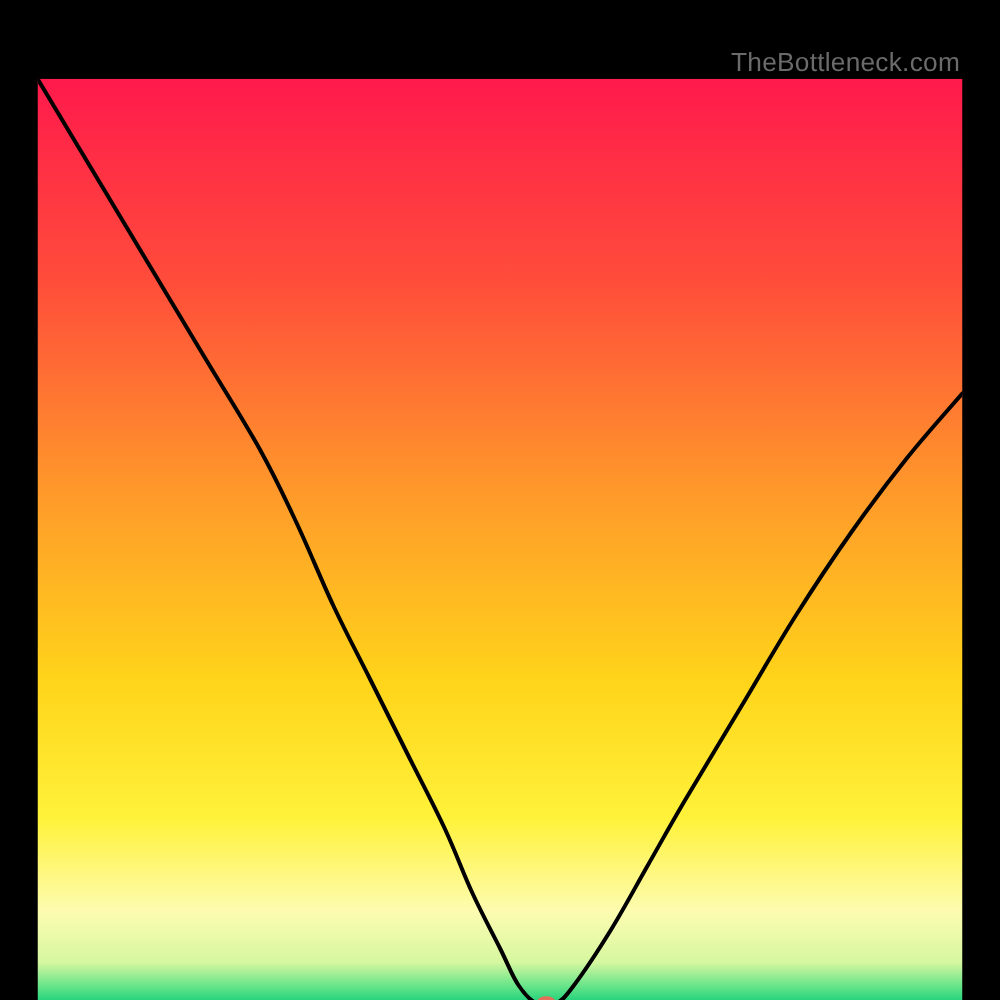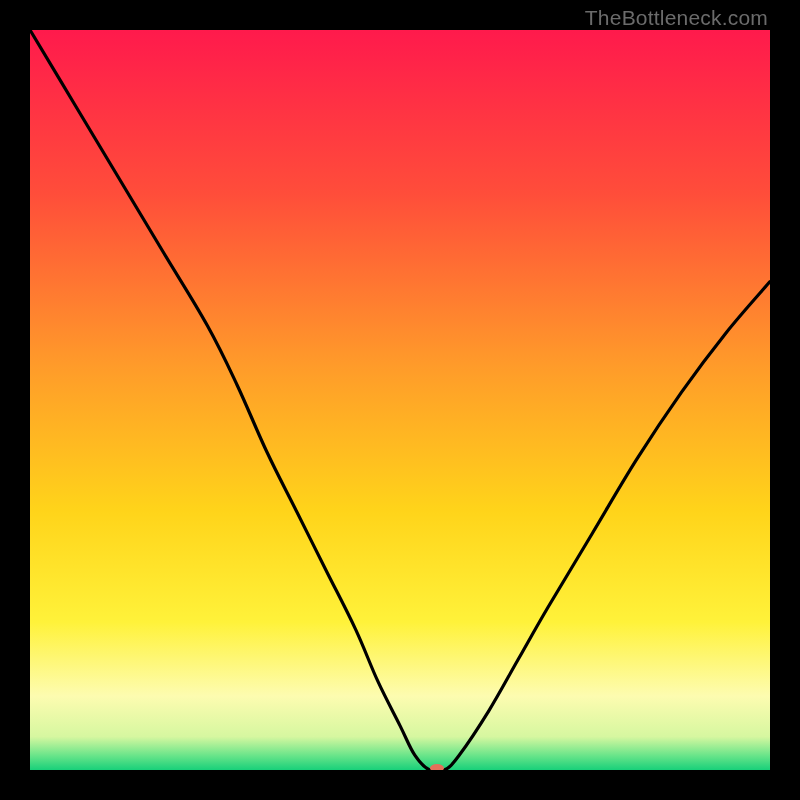--- a/index.html
+++ b/index.html
@@ -9,20 +9,21 @@
     height: 800px;
     background: #000;
     overflow: hidden;
     font-family: Arial, Helvetica, sans-serif;
   }
   .outer {
     width: 800px;
     height: 628px;
     background: #000;
     position: relative;
+    margin-top: 33px;
   }
   .plot {
     position: absolute;
     left: 30px;
     top: 30px;
     width: 740px;
     height: 740px;
   }
   .watermark {
     position: absolute;

